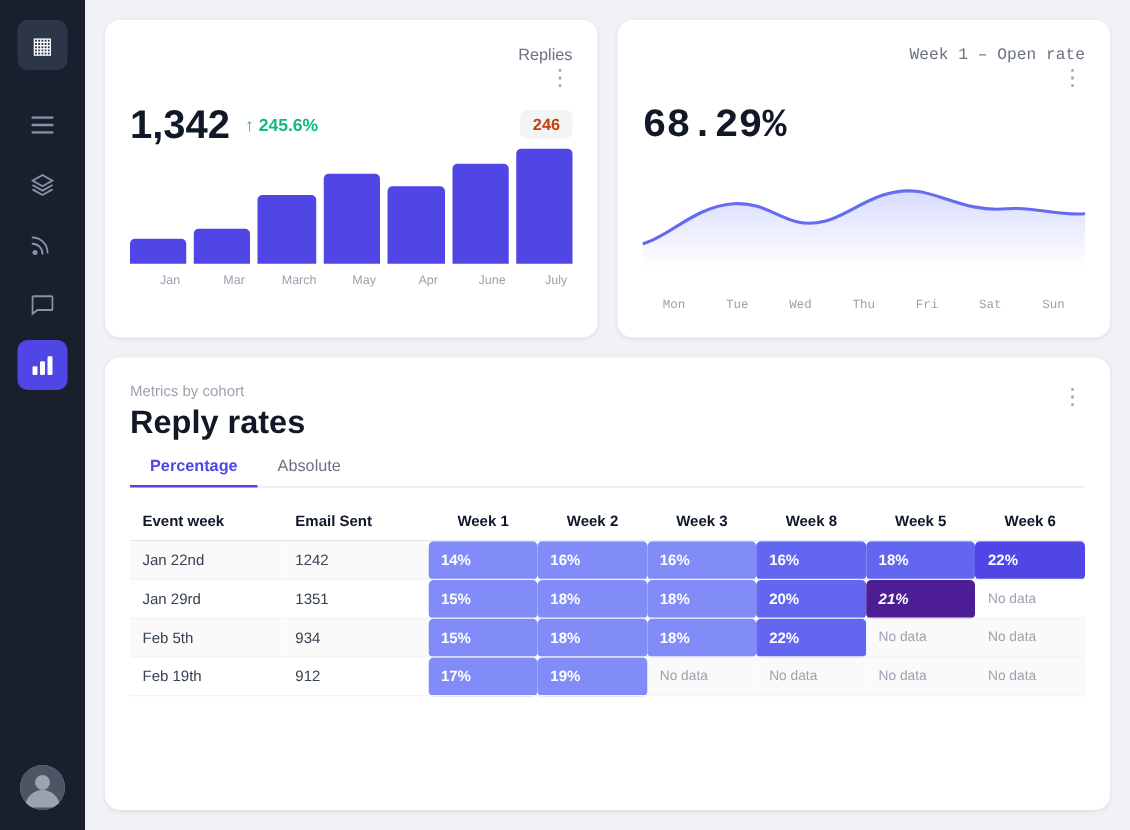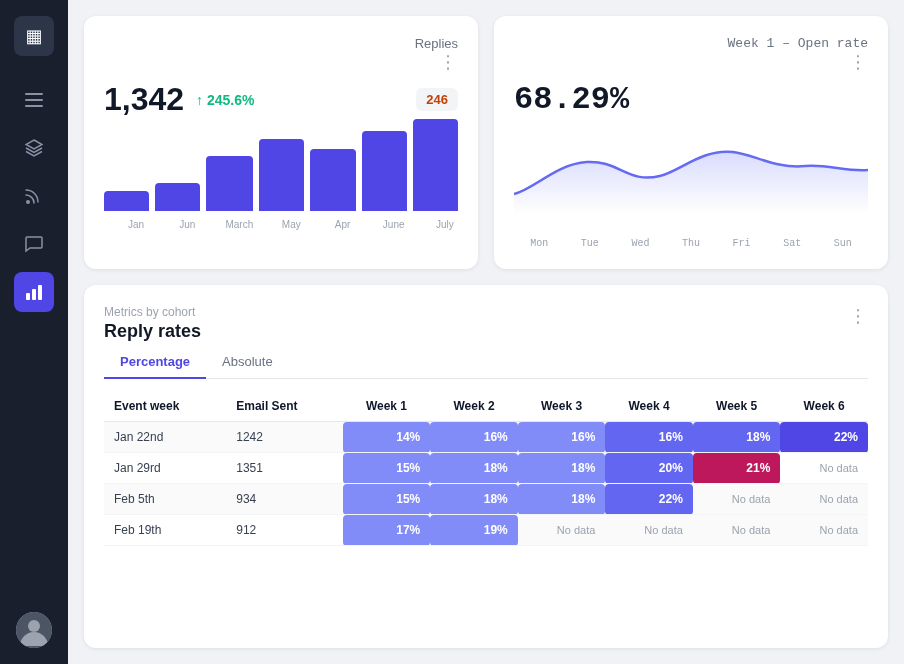--- a/index.html
+++ b/index.html
@@ -184,21 +184,21 @@
       justify-content: space-between;
       align-items: flex-start;
       margin-bottom: 4px;
     }
     .card-subtitle {
       font-size: 12px;
       color: #9ca3af;
       margin-bottom: 2px;
     }
     .card-bigtitle {
-      font-size: 18px;
+      font-size: 26px;
       font-weight: 700;
       color: #111827;
     }
 
     
     .tabs {
       display: flex;
       gap: 0;
       margin-bottom: 12px;
       border-bottom: 1px solid #e5e7eb;
@@ -231,21 +231,21 @@
       font-size: 12px;
       background: #fff;
       border-bottom: 1px solid #e5e7eb;
     }
     .metrics-table th:first-child,
     .metrics-table th:nth-child(2) {
       text-align: left;
     }
     .metrics-table td {
       padding: 8px 10px;
-      text-align: right;
+      text-align: left;
       font-size: 12px;
       border-bottom: 1px solid #f3f4f6;
     }
     .metrics-table td:first-child,
     .metrics-table td:nth-child(2) {
       text-align: left;
       color: #374151;
       font-weight: 500;
     }
     .metrics-table tr:nth-child(odd) td {
@@ -321,21 +321,21 @@
         <span class="metric-change">↑ 245.6%</span>
         <span class="metric-badge">246</span>
       </div>
       <div class="bar-chart" id="bar-chart-container">
       <div class="bar-col">
             <div class="bar" style="height: 20px;"></div>
             <div class="bar-label">Jan</div>
           </div>
           <div class="bar-col">
             <div class="bar" style="height: 28px;"></div>
-            <div class="bar-label">Jun</div>
+            <div class="bar-label">Mar</div>
           </div>
           <div class="bar-col">
             <div class="bar" style="height: 55px;"></div>
             <div class="bar-label">March</div>
           </div>
           <div class="bar-col">
             <div class="bar" style="height: 72px;"></div>
             <div class="bar-label">May</div>
           </div>
           <div class="bar-col">
@@ -402,21 +402,21 @@
 
     <div class="table-wrapper">
       <table class="metrics-table" id="metrics-table">
       <thead>
             <tr>
               <th>Event week</th>
               <th>Email Sent</th>
               <th>Week 1</th>
               <th>Week 2</th>
               <th>Week 3</th>
-              <th>Week 4</th>
+              <th>Week 8</th>
               <th>Week 5</th>
               <th>Week 6</th>
             </tr>
           </thead>
           <tbody>
             <tr>
               <td>Jan 22nd</td>
               <td>1242</td>
               <td style="background: rgb(129, 140, 248); color: rgb(255, 255, 255); font-weight: 600; border-radius: 4px;">14%</td>
               <td style="background: rgb(129, 140, 248); color: rgb(255, 255, 255); font-weight: 600; border-radius: 4px;">16%</td>
@@ -425,21 +425,21 @@
               <td style="background: rgb(99, 102, 241); color: rgb(255, 255, 255); font-weight: 600; border-radius: 4px;">18%</td>
               <td style="background: rgb(79, 70, 229); color: rgb(255, 255, 255); font-weight: 600; border-radius: 4px;">22%</td>
             </tr>
             <tr>
               <td>Jan 29rd</td>
               <td>1351</td>
               <td style="background: rgb(129, 140, 248); color: rgb(255, 255, 255); font-weight: 600; border-radius: 4px;">15%</td>
               <td style="background: rgb(129, 140, 248); color: rgb(255, 255, 255); font-weight: 600; border-radius: 4px;">18%</td>
               <td style="background: rgb(129, 140, 248); color: rgb(255, 255, 255); font-weight: 600; border-radius: 4px;">18%</td>
               <td style="background: rgb(99, 102, 241); color: rgb(255, 255, 255); font-weight: 600; border-radius: 4px;">20%</td>
-              <td style="background: #be185d; color: rgb(255, 255, 255); font-weight: 600; border-radius: 4px;">21%</td>
+              <td style="background: #4c1d95; color: rgb(255, 255, 255); font-weight: 600; border-radius: 4px; font-style: italic;">21%</td>
               <td style="color: rgb(156, 163, 175); font-size: 11px; background: rgb(255, 255, 255);">No data</td>
             </tr>
             <tr>
               <td>Feb 5th</td>
               <td>934</td>
               <td style="background: rgb(129, 140, 248); color: rgb(255, 255, 255); font-weight: 600; border-radius: 4px;">15%</td>
               <td style="background: rgb(129, 140, 248); color: rgb(255, 255, 255); font-weight: 600; border-radius: 4px;">18%</td>
               <td style="background: rgb(129, 140, 248); color: rgb(255, 255, 255); font-weight: 600; border-radius: 4px;">18%</td>
               <td style="background: rgb(99, 102, 241); color: rgb(255, 255, 255); font-weight: 600; border-radius: 4px;">22%</td>
               <td style="color: rgb(156, 163, 175); font-size: 11px; background: rgb(250, 250, 250);">No data</td>

